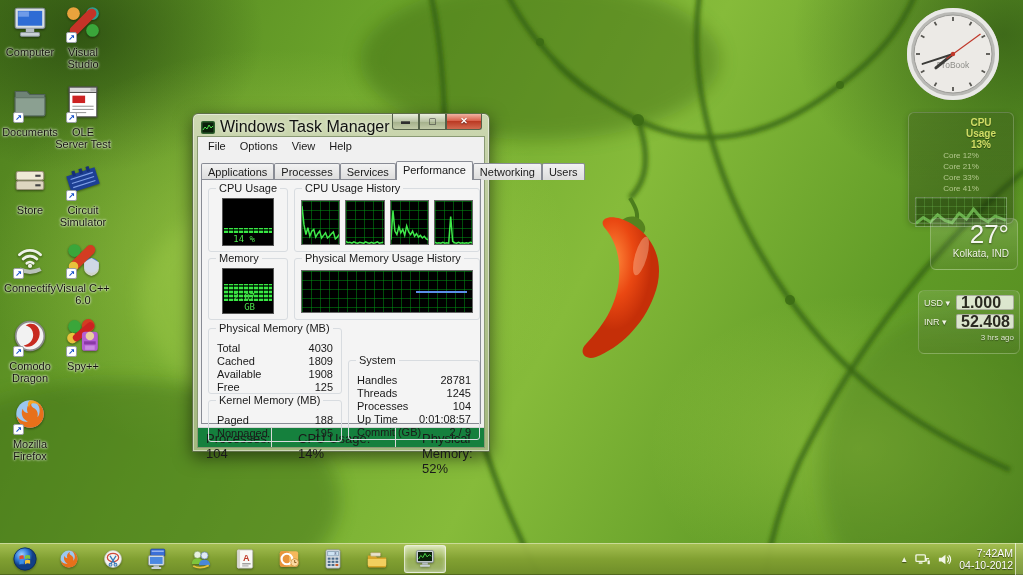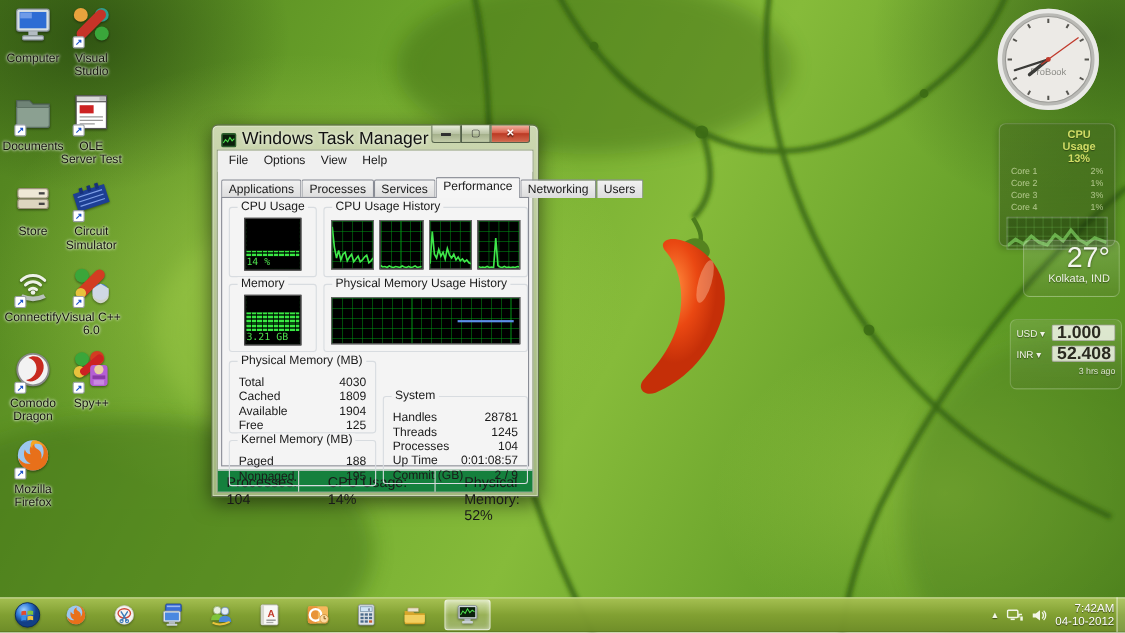--- a/index.html
+++ b/index.html
@@ -87,21 +87,21 @@
       linear-gradient(#000 0 0) ,
       repeating-linear-gradient(to top, rgba(40,160,50,.5) 0 2px, rgba(0,20,0,1) 2px 4px);
     background-color:#001500;
   }
   .gauge .fill {
     position:absolute; left:0; right:0; bottom:11px;
     background:
       repeating-linear-gradient(to right, transparent 0 4px, rgba(0,0,0,.8) 4px 5px),
       repeating-linear-gradient(to top, #39e843 0 2px, #0a4d12 2px 4px);
   }
-  .gauge .gtext { position:absolute; left:0; right:4px; bottom:0; text-align:left;
+  .gauge .gtext { position:absolute; left:0; right:17px; bottom:0; text-align:right;
     font-size:9px; color:#4de04d; font-family:"DejaVu Sans Mono", monospace; }
   .hist-row { position:absolute; inset:11px 6px 6px; display:flex; gap:5px; }
   .graph { position:relative; flex:1; border:1px solid #666; background-color:#000;
     background-image:
       repeating-linear-gradient(to right, rgba(0,150,20,.5) 0 1px, transparent 1px 9px),
       repeating-linear-gradient(to bottom, rgba(0,150,20,.5) 0 1px, transparent 1px 9px);
   }
   .graph svg { position:absolute; inset:0; width:100%; height:100%; }
   .memline { position:absolute; left:67%; width:30%; height:2px; background:#5b8ee8; }
   .rows { position:absolute; inset:13px 8px 4px; font-size:11px; color:#1a1a1a; }
@@ -126,21 +126,21 @@
   
   .clock-gadget { position:absolute; left:905px; top:6px; width:96px; height:96px; cursor:default; }
   .cpu-gadget {
     position:absolute; left:908px; top:112px; width:106px; height:112px; border-radius:6px;
     background:linear-gradient(rgba(60,85,30,.30), rgba(35,55,18,.42));
     border:1px solid rgba(255,255,255,.22); box-shadow:0 2px 6px rgba(0,0,0,.2);
     padding:4px 6px; color:rgba(235,245,200,.85);
   }
   .cpu-gadget .cg-title { font-size:10px; font-weight:bold; color:rgba(225,235,110,.9);
     text-align:center; text-shadow:0 1px 1px rgba(0,0,0,.4);margin-left:40px; }
-  .cg-row { display:flex; justify-content:space-between; font-size:8px; line-height:11px;
+  .cg-row { display:flex; justify-content:center; font-size:8px; line-height:11px;
     opacity:.75; padding:0 4px; }
   .cg-graph { margin-top:3px; height:30px; border:1px solid rgba(255,255,255,.25); background:rgba(0,20,0,.25);
     background-image:
       repeating-linear-gradient(to right, rgba(120,200,90,.25) 0 1px, transparent 1px 8px),
       repeating-linear-gradient(to bottom, rgba(120,200,90,.25) 0 1px, transparent 1px 8px);
     position:relative; }
   .weather-gadget { position:absolute; left:930px; top:218px; width:88px; height:52px;
     border-radius:6px; background:linear-gradient(rgba(255,255,255,.14), rgba(90,110,60,.18));
     border:1px solid rgba(255,255,255,.22); text-align:right; padding:1px 8px; }
   .weather-temp { font-size:26px; color:#f4f6ee; text-shadow:0 1px 2px rgba(0,0,0,.45); line-height:28px; }
@@ -418,21 +418,21 @@
                 </svg>
               </div>
           </div>
         </div>
 
         <div class="grp" style="left:6px; top:78px; width:80px; height:62px;">
           <span class="grp-legend">Memory</span>
           <div class="gauge-wrap" style="height:46px;">
             <div class="gauge">
                 <div class="fill" style="height: calc(39.78%);"></div>
-              <div class="gtext">3.21 GB</div>
+              <div class="gtext">2.07 GB</div>
               </div>
           </div>
         </div>
 
         <div class="grp" style="left:92px; top:78px; width:186px; height:62px;">
           <span class="grp-legend">Physical Memory Usage History</span>
           <div class="hist-row">
               <div class="graph">
             <div class="memline" id="memline" style="top: 48%; background: rgb(91, 142, 232);"></div>
           </div>
@@ -445,21 +445,21 @@
             <div class="rrow">
                 <span>Total</span>
                 <span>4030</span>
               </div>
             <div class="rrow">
                 <span>Cached</span>
                 <span>1809</span>
               </div>
             <div class="rrow">
                 <span>Available</span>
-                <span>1904</span>
+                <span>1908</span>
               </div>
             <div class="rrow">
                 <span>Free</span>
                 <span>125</span>
               </div>
           </div>
         </div>
 
         <div class="grp" style="left:6px; top:220px; width:134px; height:42px;">
           <span class="grp-legend">Kernel Memory (MB)</span>

